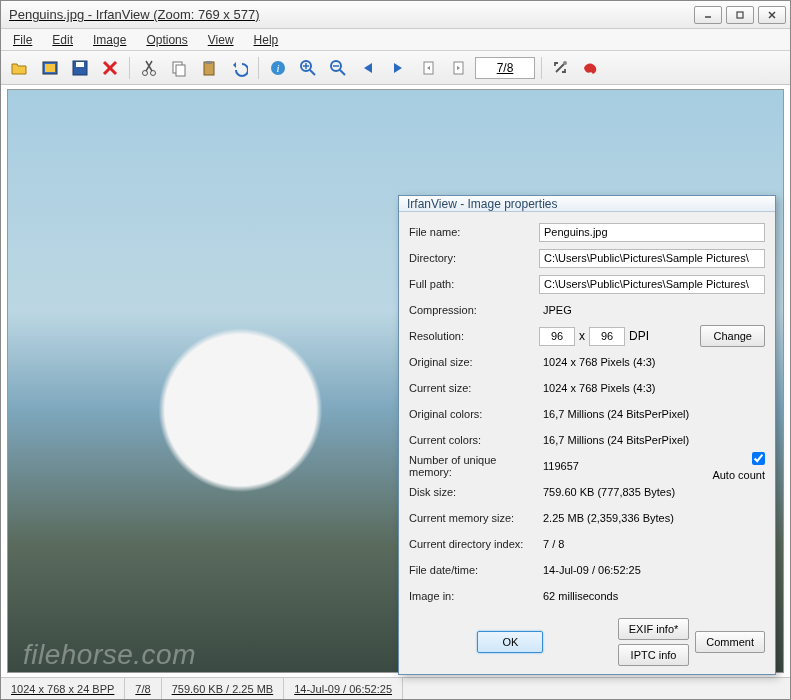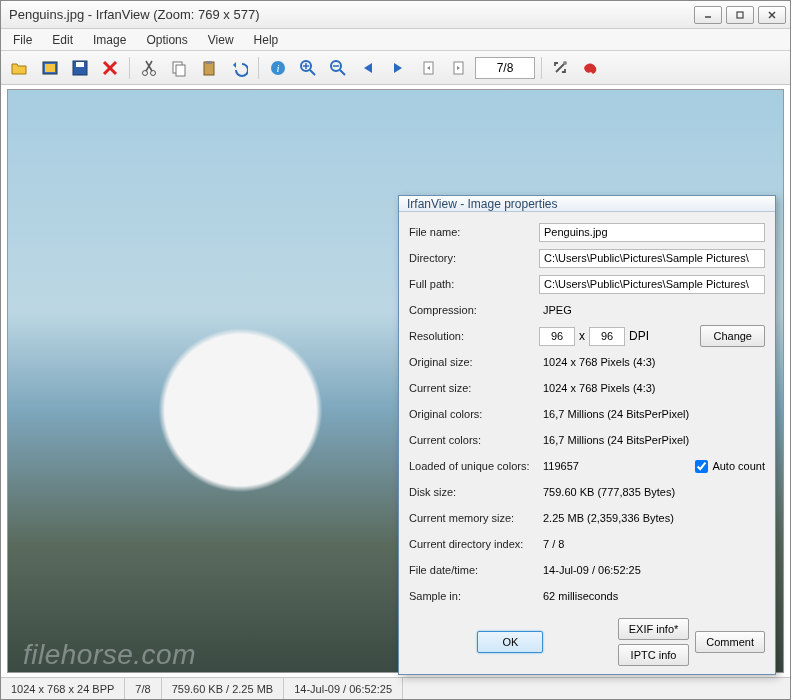--- a/index.html
+++ b/index.html
@@ -12,20 +12,21 @@
   overflow: hidden;
   position: relative;
 }
 .window {
   width: 791px;
   height: 700px;
   border: 1px solid #888;
   background: #fff;
   display: flex;
   flex-direction: column;
+  text-decoration: underline;
 }
 .titlebar {
   height: 28px;
   background: linear-gradient(#fdfdfd, #ebebeb);
   border-bottom: 1px solid #ccc;
   display: flex;
   align-items: center;
   padding: 0 4px 0 8px;
 }
 .titlebar .title { flex: 1; font-size: 13px; color: #333; }
@@ -145,21 +146,21 @@
   border: 1px solid #bbb;
   background: #fff;
   height: 19px;
   padding: 1px 4px;
   display: flex; align-items: center;
   overflow: hidden; white-space: nowrap;
 }
 .prop-val.plain { border: none; background: transparent; }
 .res-row { display: flex; align-items: center; gap: 4px; flex: 1; }
 .res-in { width: 36px; height: 19px; border: 1px solid #bbb; background: #fff; text-align: center; font-size: 11px; }
-.chk { display: flex; align-items: flex-start; gap: 4px; font-size: 11px; margin-left: auto; }
+.chk { display: flex; align-items: flex-end; gap: 4px; font-size: 11px; margin-left: auto; flex-direction: column; }
 .dlg-foot {
   padding: 6px 10px 8px 10px;
   display: flex; align-items: center; gap: 6px;
 }
 .dbtn {
   height: 22px;
   border: 1px solid #9a9a9a;
   background: linear-gradient(#fdfdfd,#e6e6e6);
   font-size: 11px;
   padding: 0 10px;
@@ -374,21 +375,21 @@
     <div class="prop-row">
         <div class="prop-label">Original colors:</div>
         <div class="prop-val plain">16,7 Millions   (24 BitsPerPixel)</div>
       </div>
     <div class="prop-row">
         <div class="prop-label">Current colors:</div>
         <div class="prop-val plain">16,7 Millions   (24 BitsPerPixel)</div>
       </div>
 
     <div class="prop-row">
-      <div class="prop-label">Loaded of unique colors:</div>
+      <div class="prop-label">Number of unique memory:</div>
       <div class="prop-val plain" style="flex:0 0 70px">119657</div>
       <label class="chk">
           <input type="checkbox" checked="" style="">
           <span>Auto count</span>
         </label>
     </div>
 
     <div class="prop-row">
         <div class="prop-label">Disk size:</div>
         <div class="prop-val plain">759.60 KB (777,835 Bytes)</div>
@@ -399,21 +400,21 @@
       </div>
     <div class="prop-row">
         <div class="prop-label">Current directory index:</div>
         <div class="prop-val plain">7  /  8</div>
       </div>
     <div class="prop-row">
         <div class="prop-label">File date/time:</div>
         <div class="prop-val plain">14-Jul-09 / 06:52:25</div>
       </div>
     <div class="prop-row">
-        <div class="prop-label">Sample in:</div>
+        <div class="prop-label">Image in:</div>
         <div class="prop-val plain">62 milliseconds</div>
       </div>
   </div>
 
   <div class="dlg-foot">
     <div style="flex:1;display:flex;justify-content:center">
       <button class="dbtn primary">OK</button>
     </div>
     <div style="display:flex;flex-direction:column;gap:4px">
       <button class="dbtn">EXIF info*</button>

